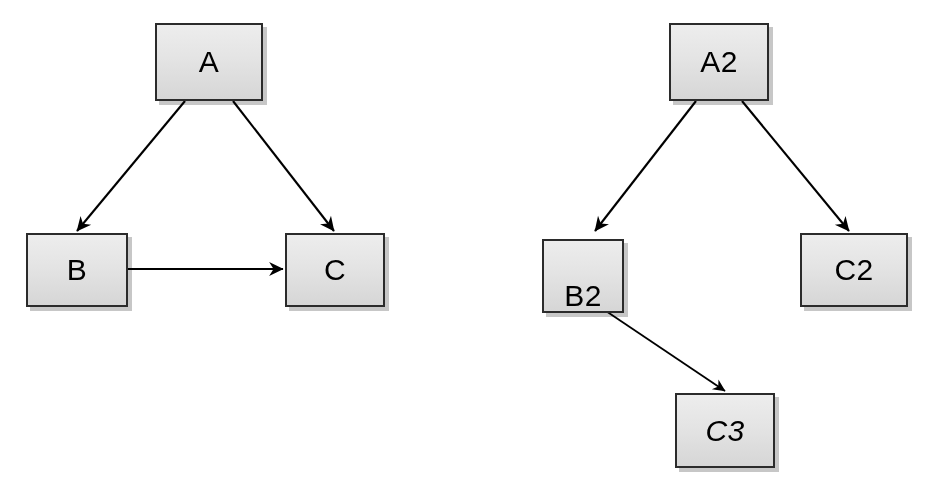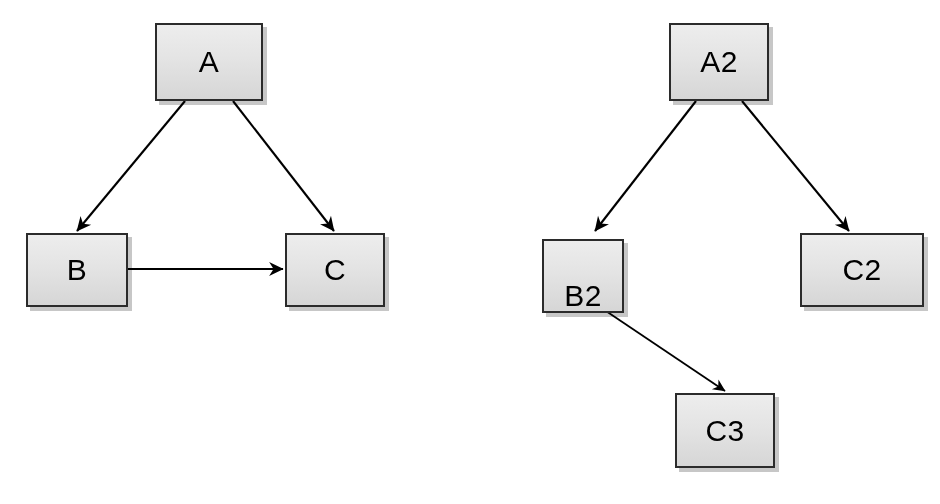--- a/index.html
+++ b/index.html
@@ -86,21 +86,21 @@
   </div>
 
   <div class="node" style="left:669px; top:23px; width:100px; height:78px;text-align:right;">
     <span class="node-label">A2</span>
   </div>
 
   <div class="node" style="left:542px; top:239px; width:82px; height:74px;align-items:flex-end;">
     <span class="node-label">B2</span>
   </div>
 
-  <div class="node" style="left:800px; top:233px; width:124px; height:74px;">
+  <div class="node" style="left:800px; top:233px; width:108px; height:74px;">
     <span class="node-label">C2</span>
   </div>
 
-  <div class="node" style="left:675px; top:393px; width:100px; height:75px;">
+  <div class="node" style="left:675px; top:393px; width:100px; height:75px;font-style:italic;">
     <span class="node-label">C3</span>
   </div>
 
 </div>
 
 </body></html>

